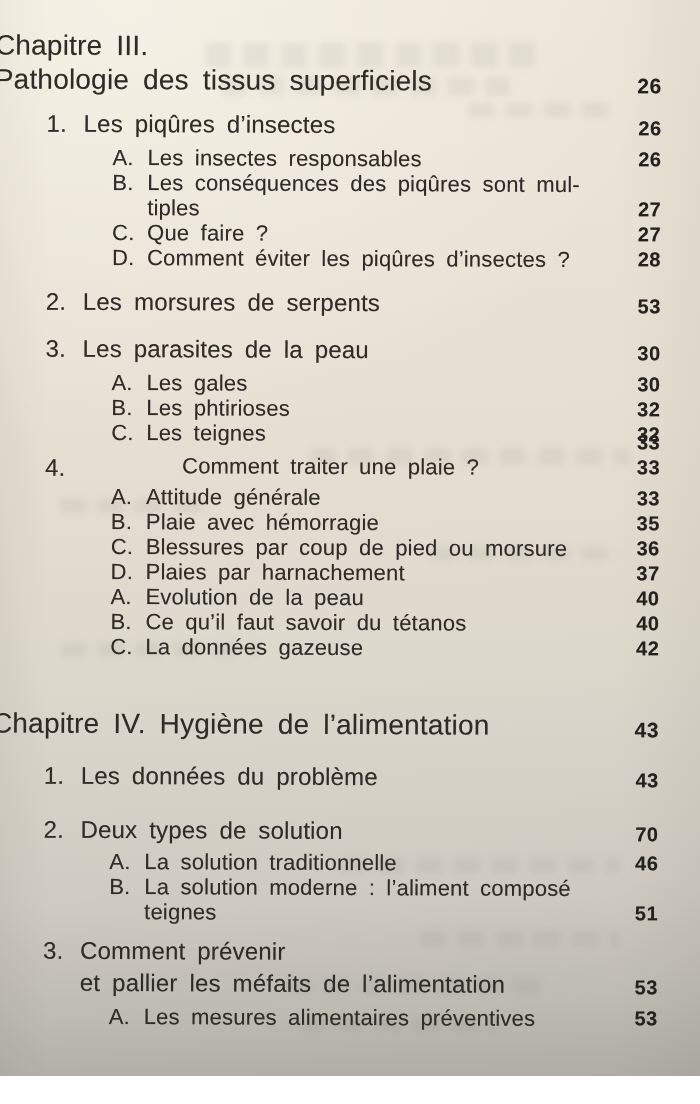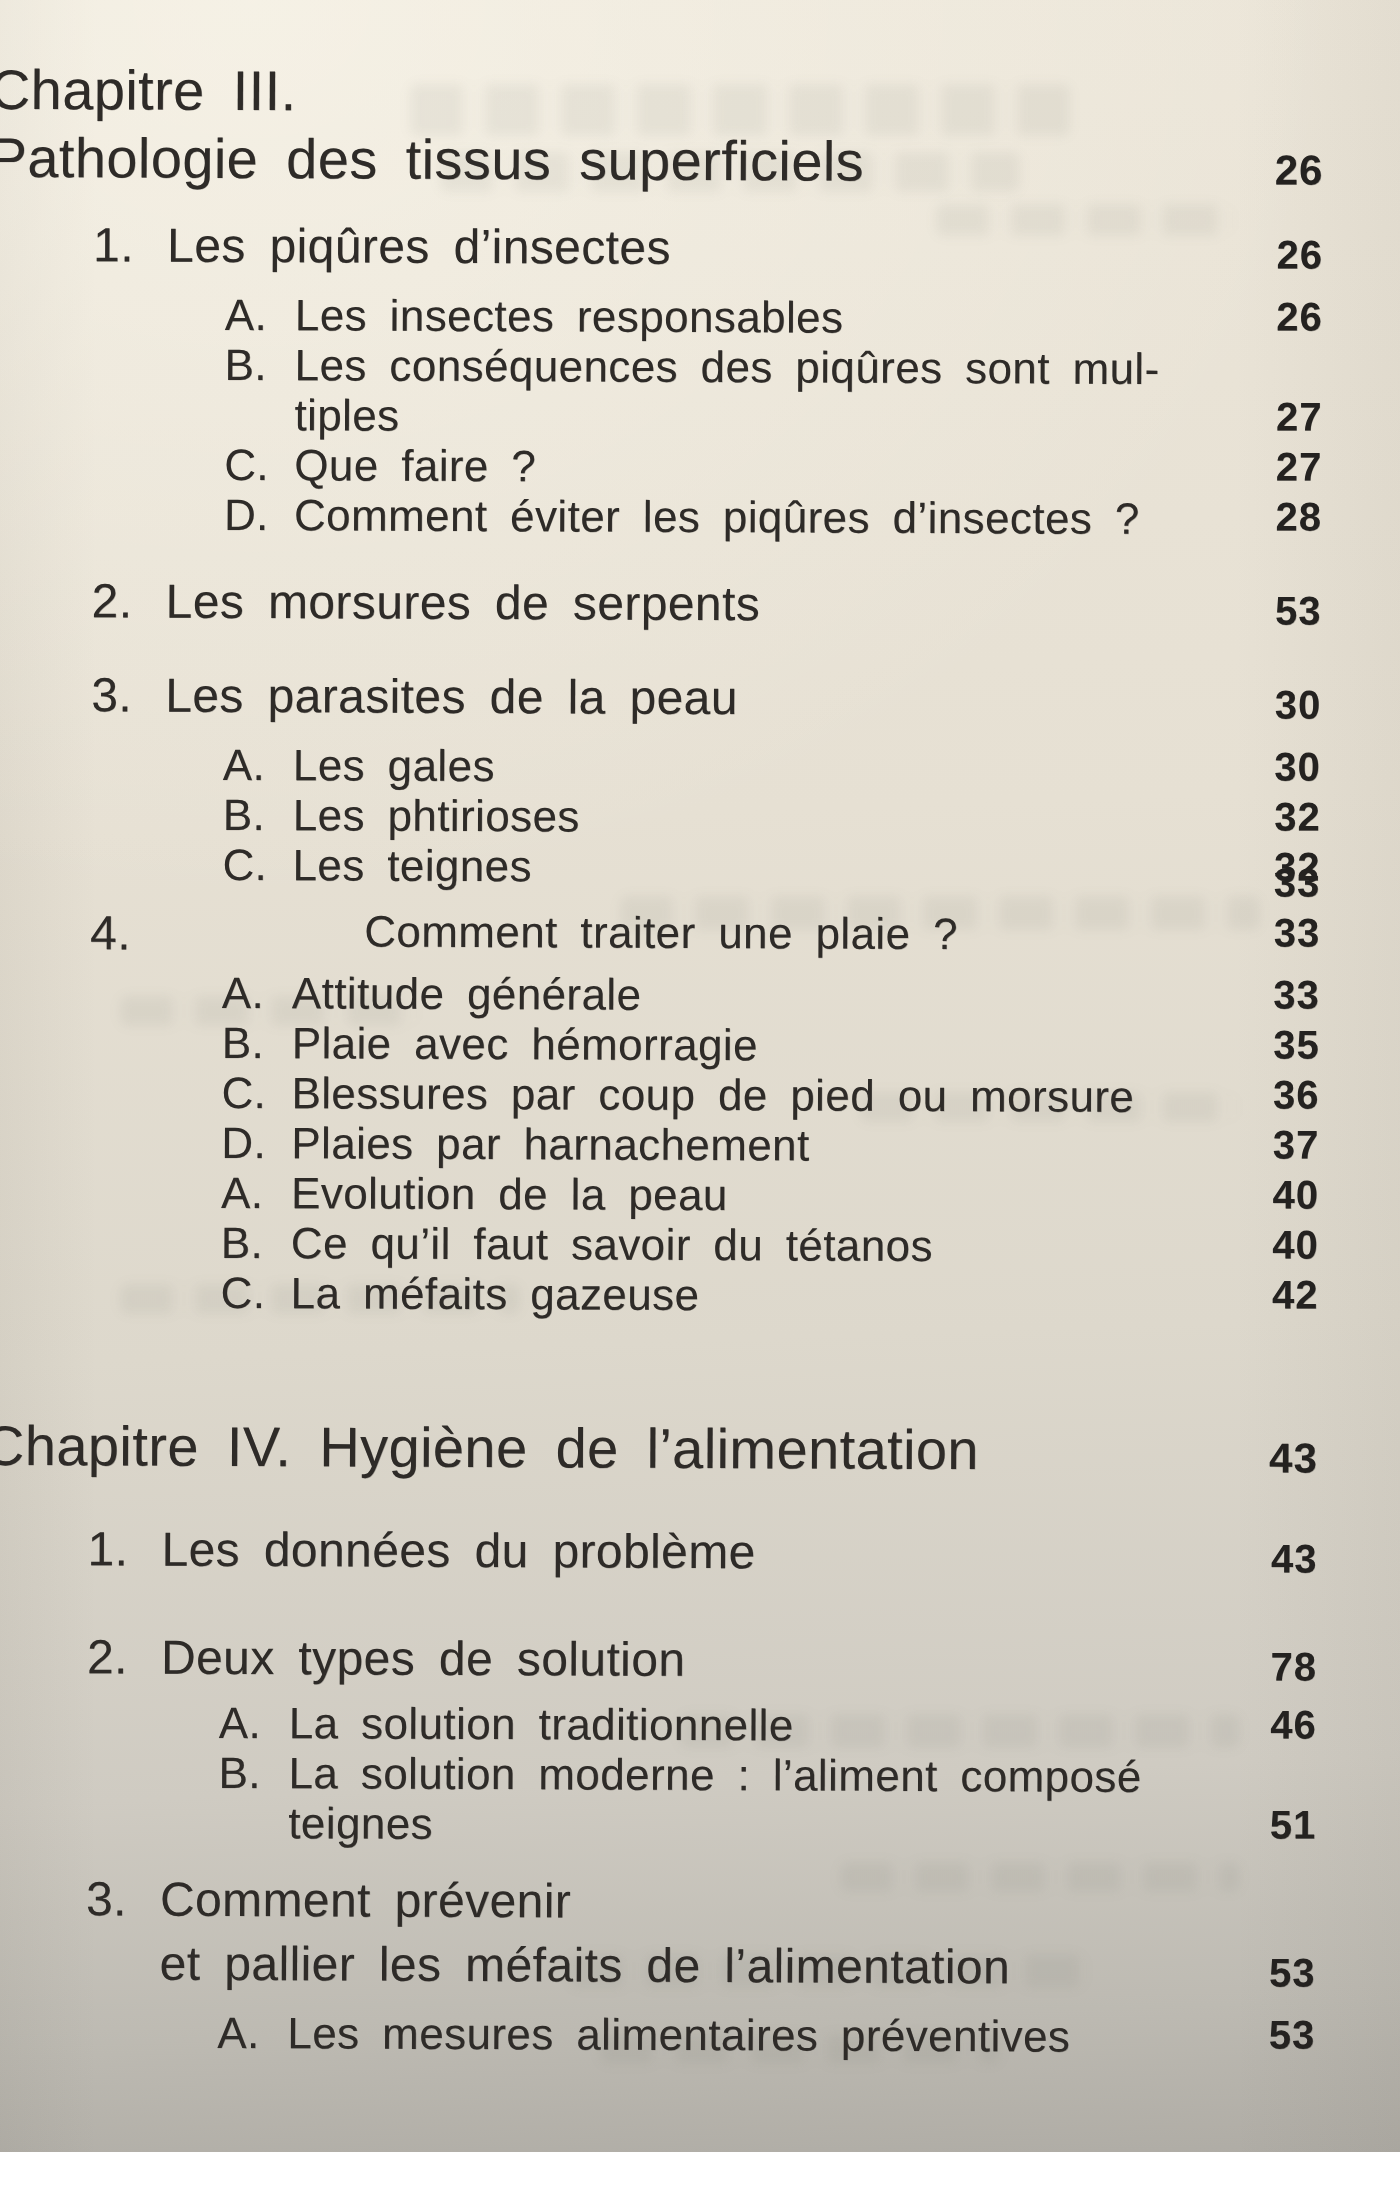--- a/index.html
+++ b/index.html
@@ -222,37 +222,37 @@
     <span class="text">Evolution de la peau</span>
     <span class="pagenum">40</span>
   </div>
       <div class="line lv-sub" style="margin-top: 0px;">
     <span class="marker">B.</span>
     <span class="text">Ce qu’il faut savoir du tétanos</span>
     <span class="pagenum">40</span>
   </div>
       <div class="line lv-sub" style="margin-top: 0px;">
     <span class="marker">C.</span>
-    <span class="text">La méfaits gazeuse</span>
+    <span class="text">La données gazeuse</span>
     <span class="pagenum">42</span>
   </div>
       <div class="line lv-chapter" style="margin-top: 48px;">
     
     <span class="text">Chapitre IV. Hygiène de l’alimentation</span>
     <span class="pagenum">43</span>
   </div>
       <div class="line lv-item" style="margin-top: 20px;">
     <span class="marker">1.</span>
     <span class="text">Les données du problème</span>
     <span class="pagenum">43</span>
   </div>
       <div class="line lv-item" style="margin-top: 24px;">
     <span class="marker">2.</span>
     <span class="text">Deux types de solution</span>
-    <span class="pagenum">78</span>
+    <span class="pagenum">70</span>
   </div>
       <div class="line lv-sub" style="margin-top: 4px;">
     <span class="marker">A.</span>
     <span class="text">La solution traditionnelle</span>
     <span class="pagenum">46</span>
   </div>
       <div class="line lv-sub" style="margin-top: 0px;">
     <span class="marker">B.</span>
     <span class="text">La solution moderne : l’aliment composé</span>
     

